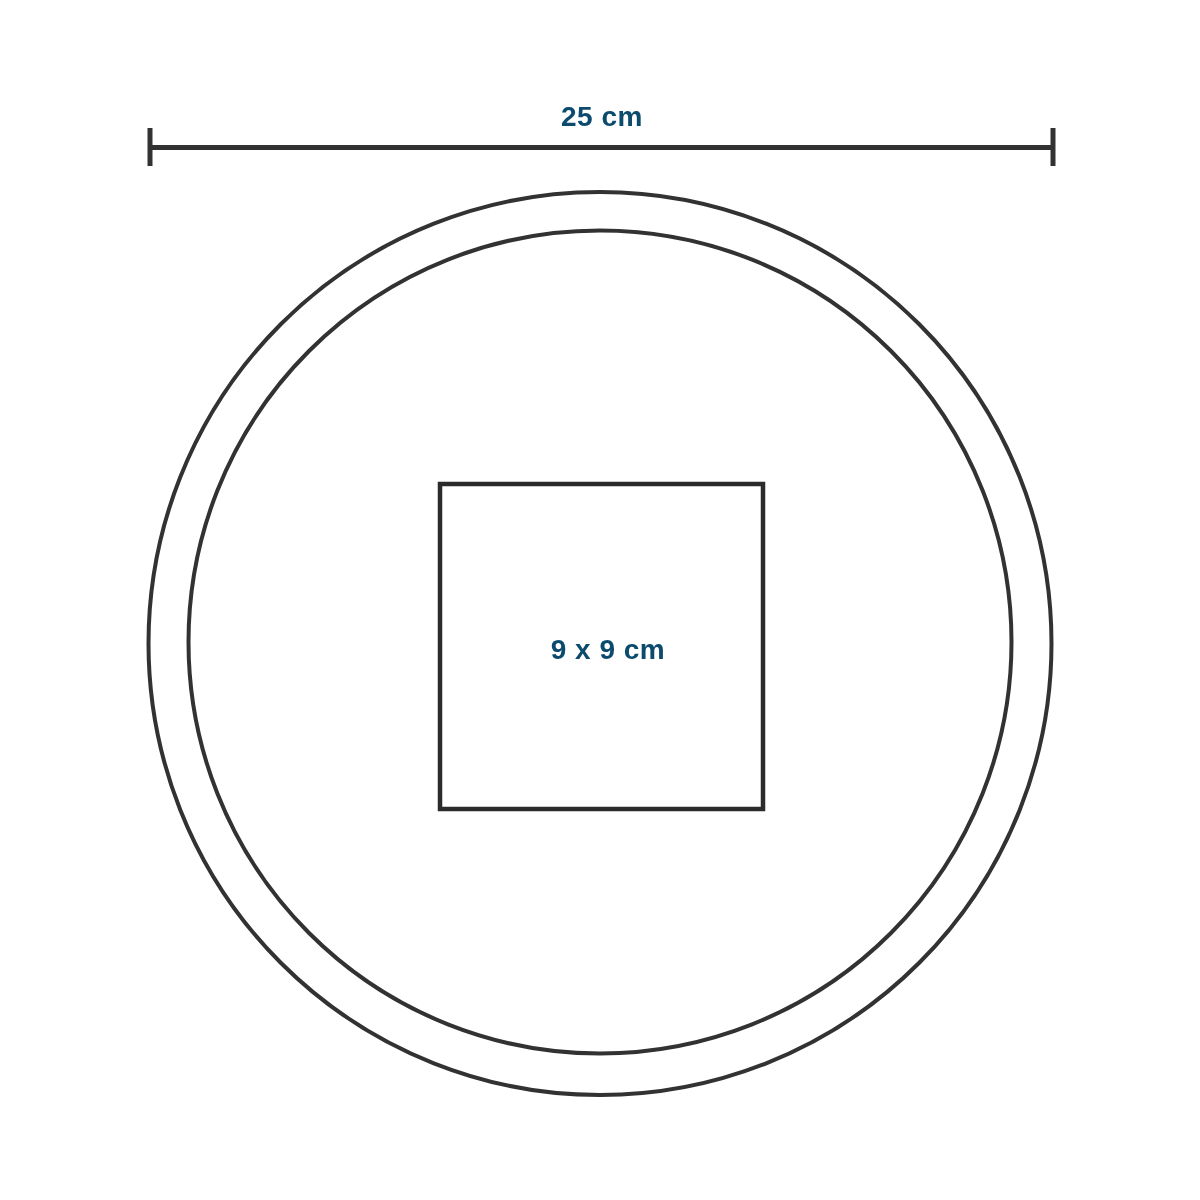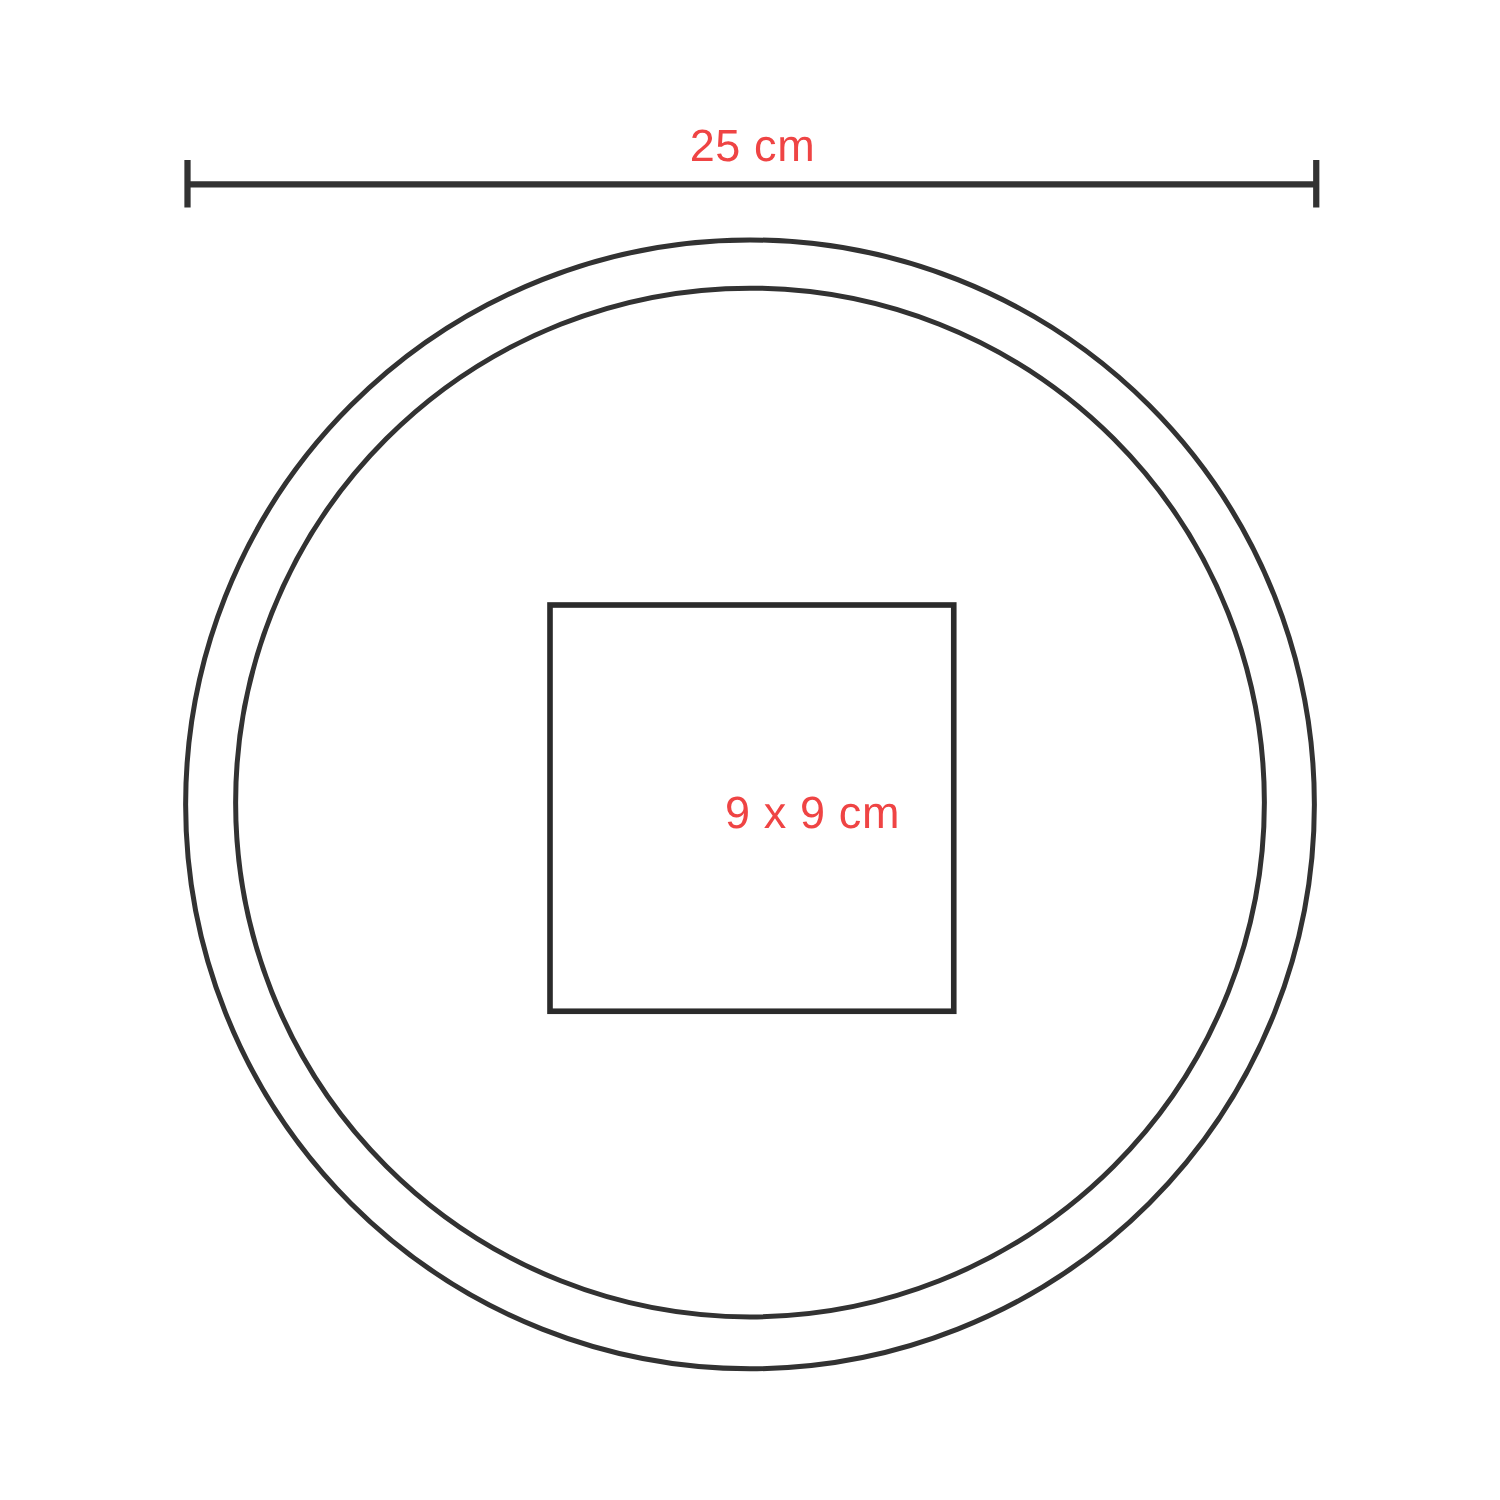--- a/index.html
+++ b/index.html
@@ -18,29 +18,29 @@
   .diagram-svg {
     position: absolute;
     left: 0;
     top: 0;
     width: 1200px;
     height: 1200px;
   }
   .dim-label {
     position: absolute;
     transform: translate(-50%, -50%);
-    font-size: 36px;
+    font-size: 28px;
     line-height: 1;
-    font-weight: 400;
-    color: #ef4444;
+    font-weight: 700;
+    color: #0c4a6e;
     white-space: nowrap;
     letter-spacing: 0.5px;
   }
   #label-diameter { left: 602px; top: 117px; }
-  #label-print    { left: 650px; top: 650px; }
+  #label-print    { left: 608px; top: 650px; }
 </style>
 </head>
 <body>
 
 <div class="stage">
 
   <svg class="diagram-svg" width="1200" height="1200" viewBox="0 0 1200 1200">
 
     <g>
       <line x1="150" y1="147.5" x2="1053" y2="147.5" stroke="#323232" stroke-width="5"></line>

